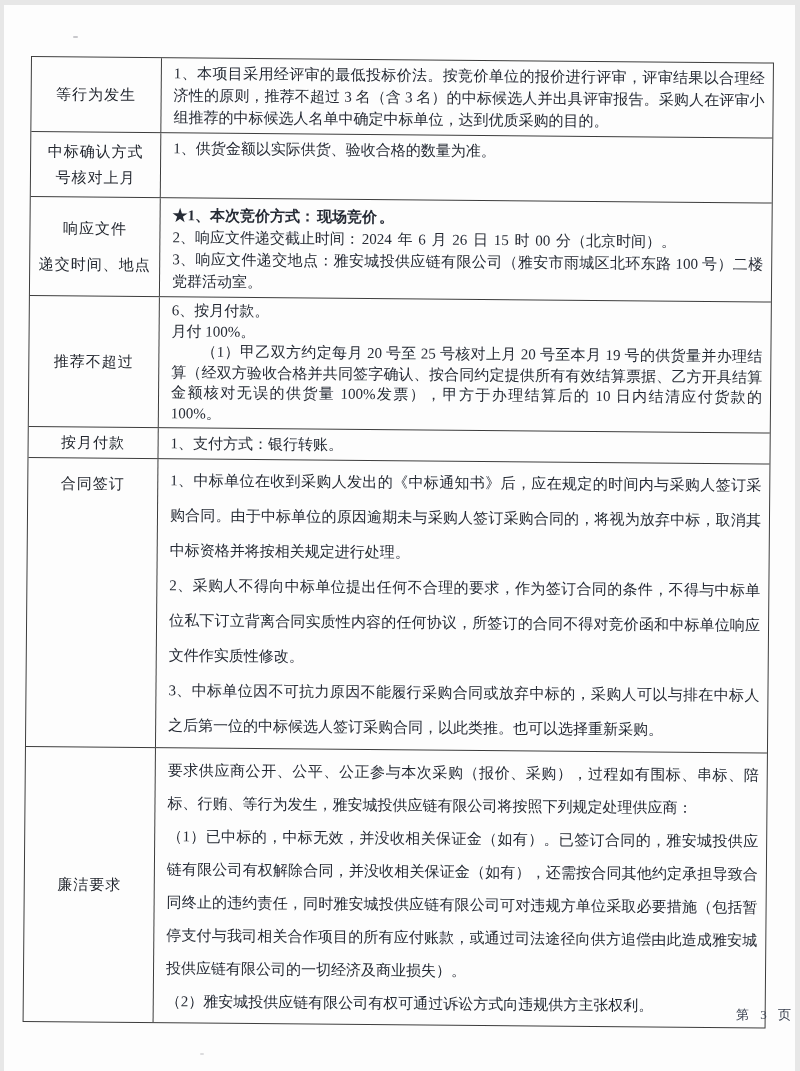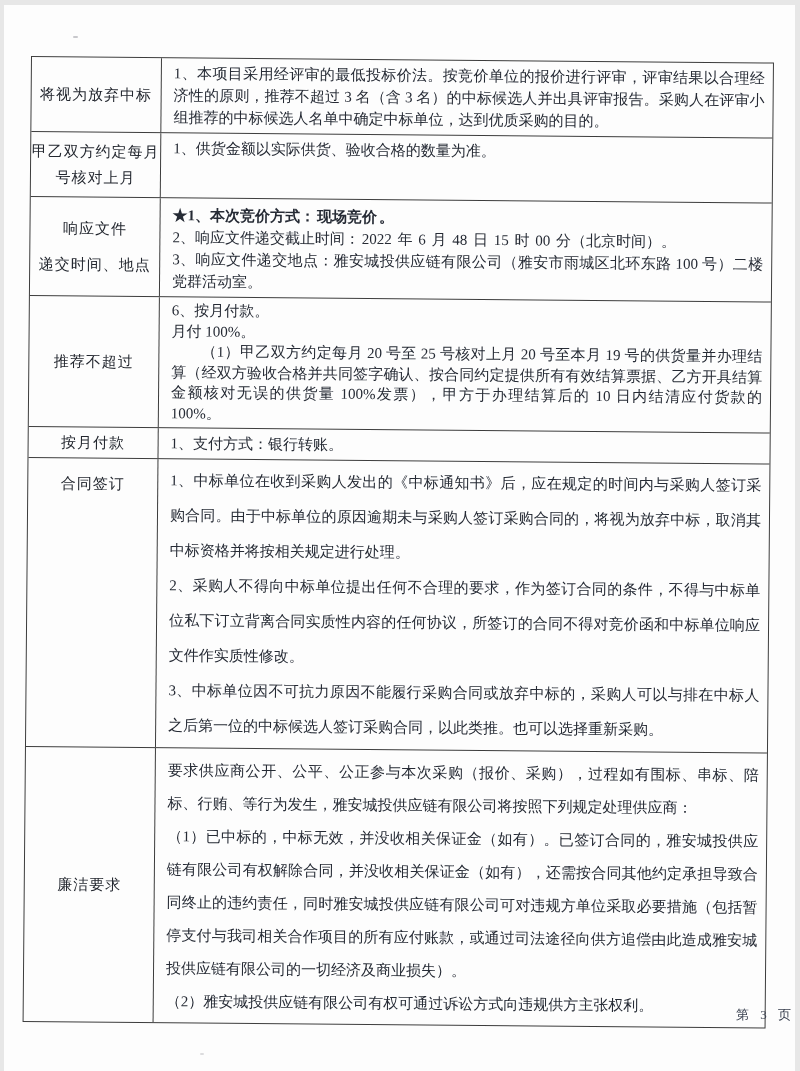--- a/index.html
+++ b/index.html
@@ -59,45 +59,45 @@
 <body>
 
 <div class="page">
   <div class="speck"></div>
   <div class="speck2"></div>
 
   <div class="sheet">
 
     <div class="row r1">
       <div class="lbl">
-        <div>将视为放弃中标</div>
+        <div>等行为发生</div>
       </div>
       <div class="cnt">
         <p><span>1、本项目采用经评审的最低投标价法。按竞价单位的报价进行评审，评审结果以合理经济性的原则，推荐不超过 3 名（含 3 名）的中标候选人并出具评审报告。采购人在评审小组推荐的中标候选人名单中确定中标单位，达到优质采购的目的。</span></p>
       </div>
     </div>
 
     <div class="row r2">
       <div class="lbl">
-        <div>甲乙双方约定每月</div>
+        <div>中标确认方式</div>
         <div>号核对上月</div>
       </div>
       <div class="cnt">
         <p><span>1、供货金额以实际供货、验收合格的数量为准。</span></p>
       </div>
     </div>
 
     <div class="row r3">
       <div class="lbl">
         <div>响应文件</div>
         <div>递交时间、地点</div>
       </div>
       <div class="cnt">
         <p class="b"><span>★1、本次竞价方式：</span><span class="u">现场竞价</span><span>。</span></p>
-        <p><span>2、响应文件递交截止时间：</span><span class="u">2022</span><span> 年 </span><span class="u">6</span><span> 月 </span><span class="u">48</span><span> 日 </span><span class="u">15</span><span> 时 </span><span class="u">00</span><span> 分（北京时间）。</span></p>
+        <p><span>2、响应文件递交截止时间：</span><span class="u">2024</span><span> 年 </span><span class="u">6</span><span> 月 </span><span class="u">26</span><span> 日 </span><span class="u">15</span><span> 时 </span><span class="u">00</span><span> 分（北京时间）。</span></p>
         <p><span>3、响应文件递交地点：雅安城投供应链有限公司（雅安市雨城区北环东路 100 号）二楼党群活动室。</span></p>
       </div>
     </div>
 
     <div class="row r4">
       <div class="lbl">
         <div>推荐不超过</div>
       </div>
       <div class="cnt">
         <p><span>6、按月付款。</span></p>

